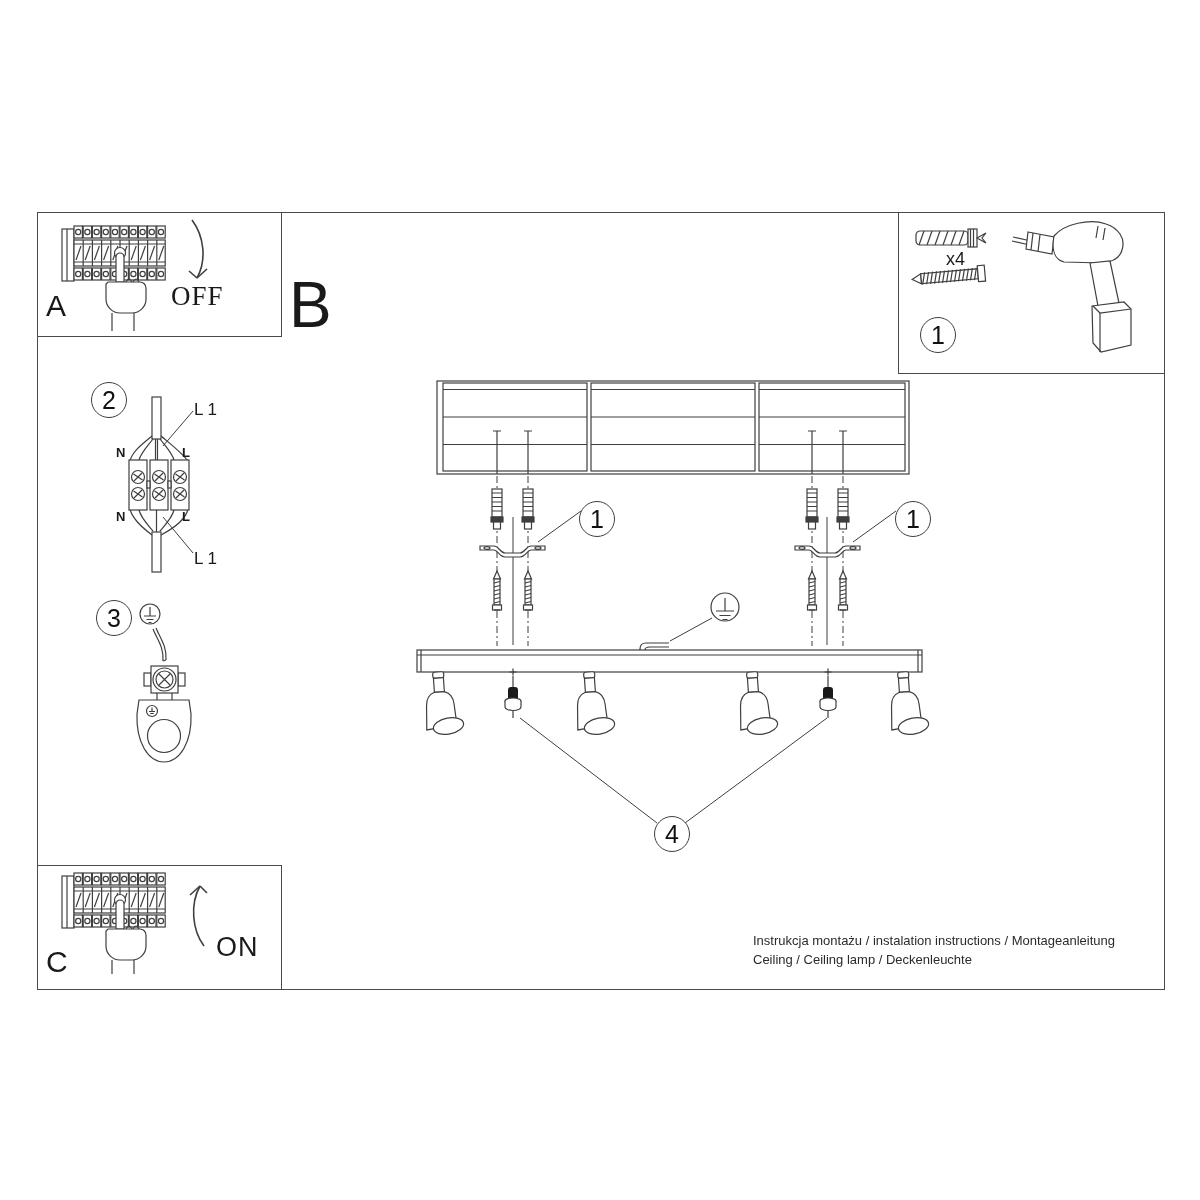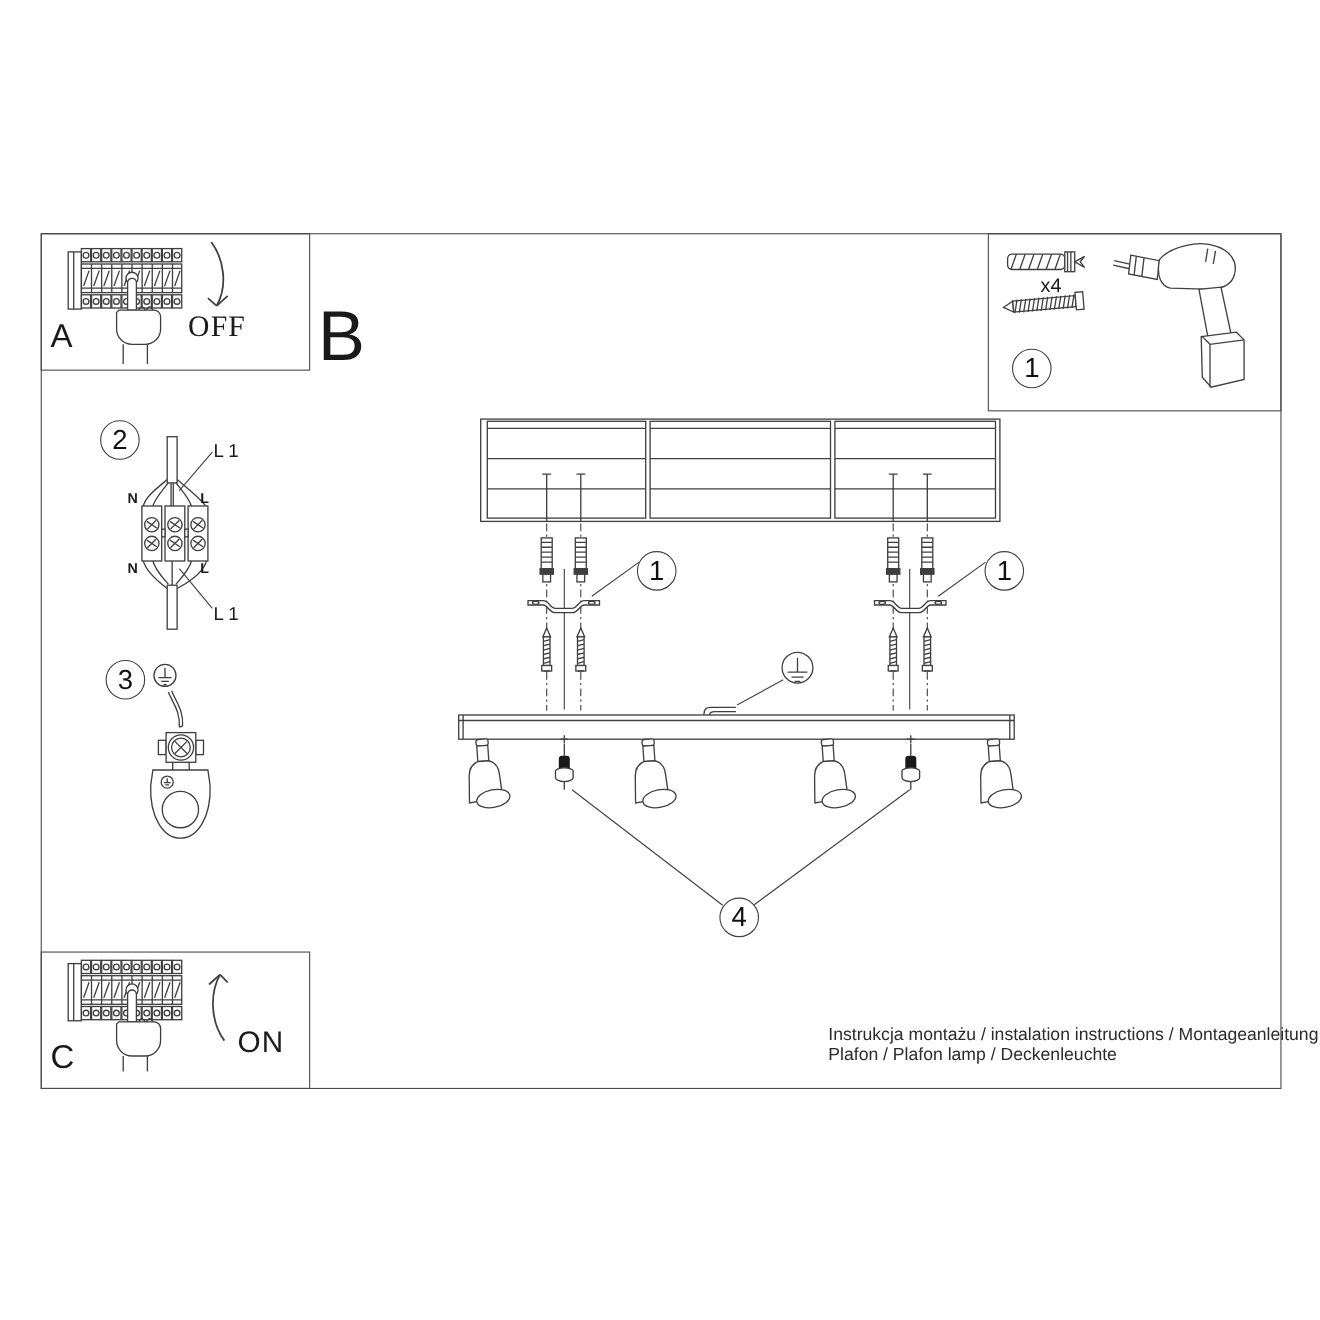--- a/index.html
+++ b/index.html
@@ -10,21 +10,21 @@
   .lbl{position:absolute;z-index:3;white-space:nowrap;color:#1a1a1a;line-height:1;}
   .big-letter{font-size:30px;}
   .huge-letter{font-size:64px;}
   .switch-word{font-size:27px;letter-spacing:1px;}
   .wire-lbl{font-size:13px;font-weight:700;}
   .l1-lbl{font-size:17px;font-weight:400;}
   .x4-lbl{font-size:18px;}
   .callout{position:absolute;z-index:4;width:34px;height:34px;border:1.4px solid #3f3f3f;
            border-radius:50%;background:#fff;display:flex;align-items:center;justify-content:center;
            font-size:25px;color:#111;}
-  .footer{position:absolute;z-index:3;font-size:16px;line-height:19px;color:#2b2b2b;}
+  .footer{position:absolute;z-index:3;font-size:13px;line-height:19px;color:#2b2b2b;}
 </style>
 </head>
 <body>
 
 <div id="canvas">
 
   <svg id="art" width="1200" height="1200" viewBox="0 0 1200 1200" fill="none" stroke="#3f3f3f" stroke-width="1.2">
 
     <g transform="translate(60,224)">
       <rect x="2" y="5" width="12" height="52" fill="#fff"></rect>
@@ -488,16 +488,16 @@
 
   <div class="callout" style="left:920px;top:317px;">1</div>
   <div class="callout" style="left:91px;top:382px;">2</div>
   <div class="callout" style="left:96px;top:600px;">3</div>
   <div class="callout" style="left:579px;top:501px;">1</div>
   <div class="callout" style="left:895px;top:501px;">1</div>
   <div class="callout" style="left:654px;top:816px;">4</div>
 
   <div class="footer" style="left:753px;top:931px;">
     <div>Instrukcja montażu / instalation instructions / Montageanleitung</div>
-    <div>Plafon / Plafon lamp / Deckenleuchte</div>
+    <div>Ceiling / Ceiling lamp / Deckenleuchte</div>
   </div>
 
 </div>
 
 </body></html>

